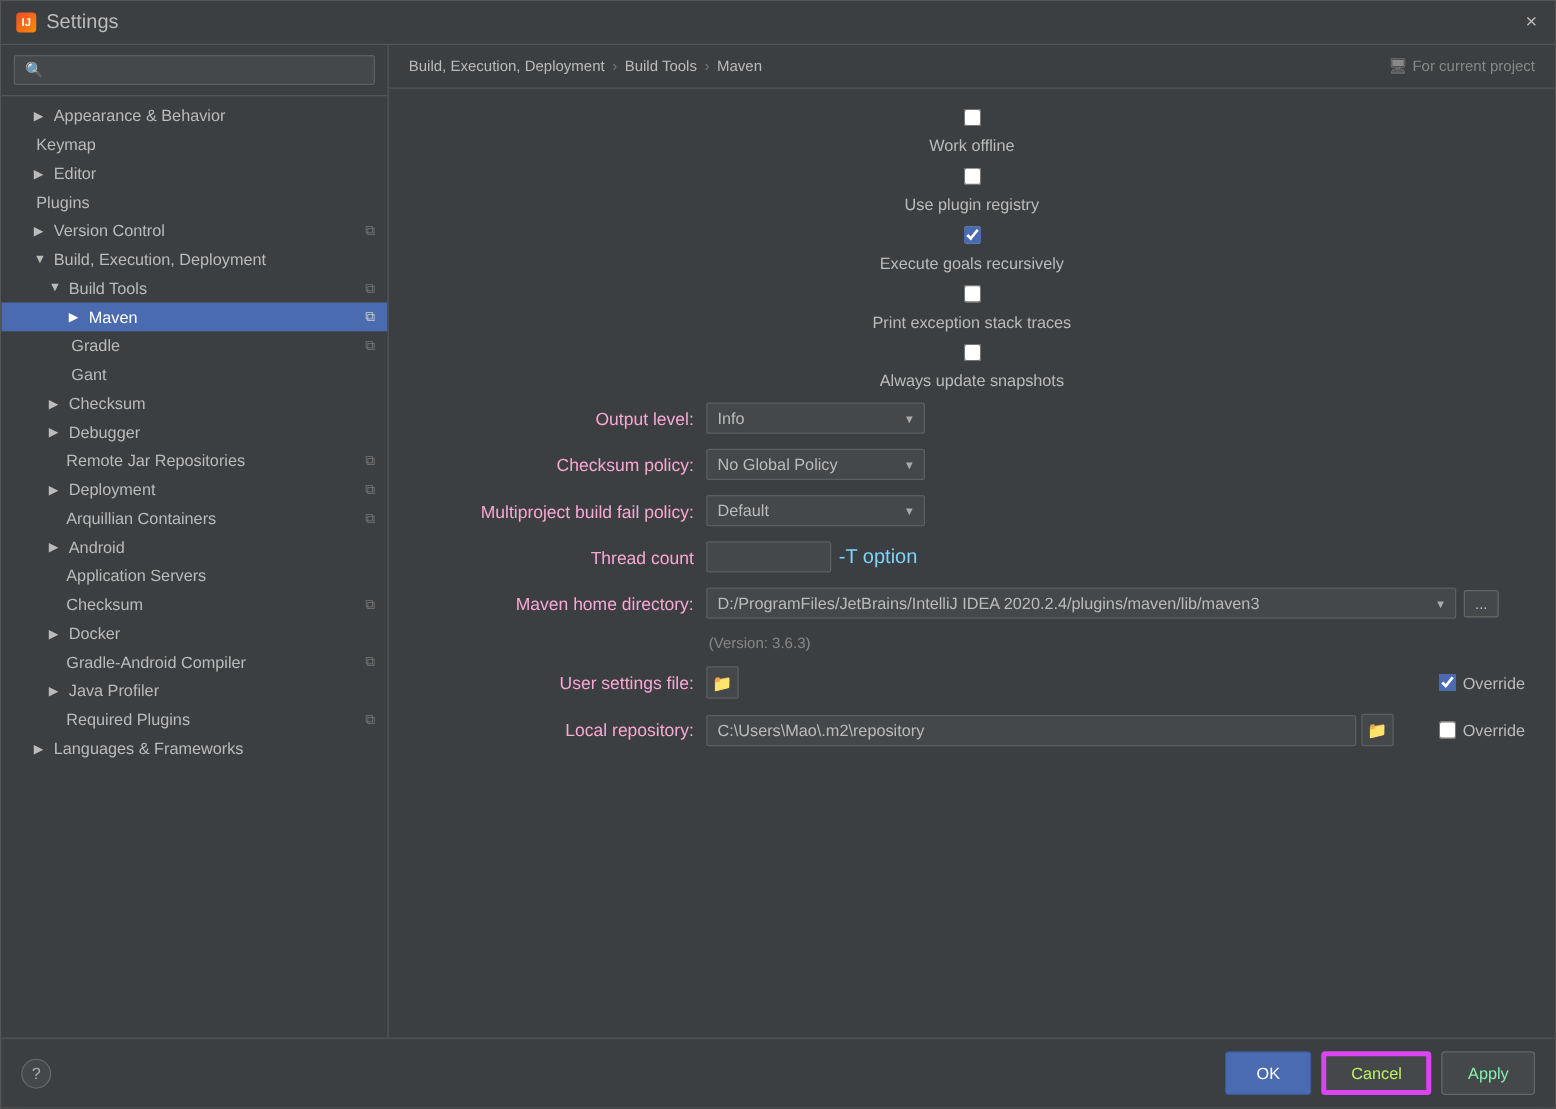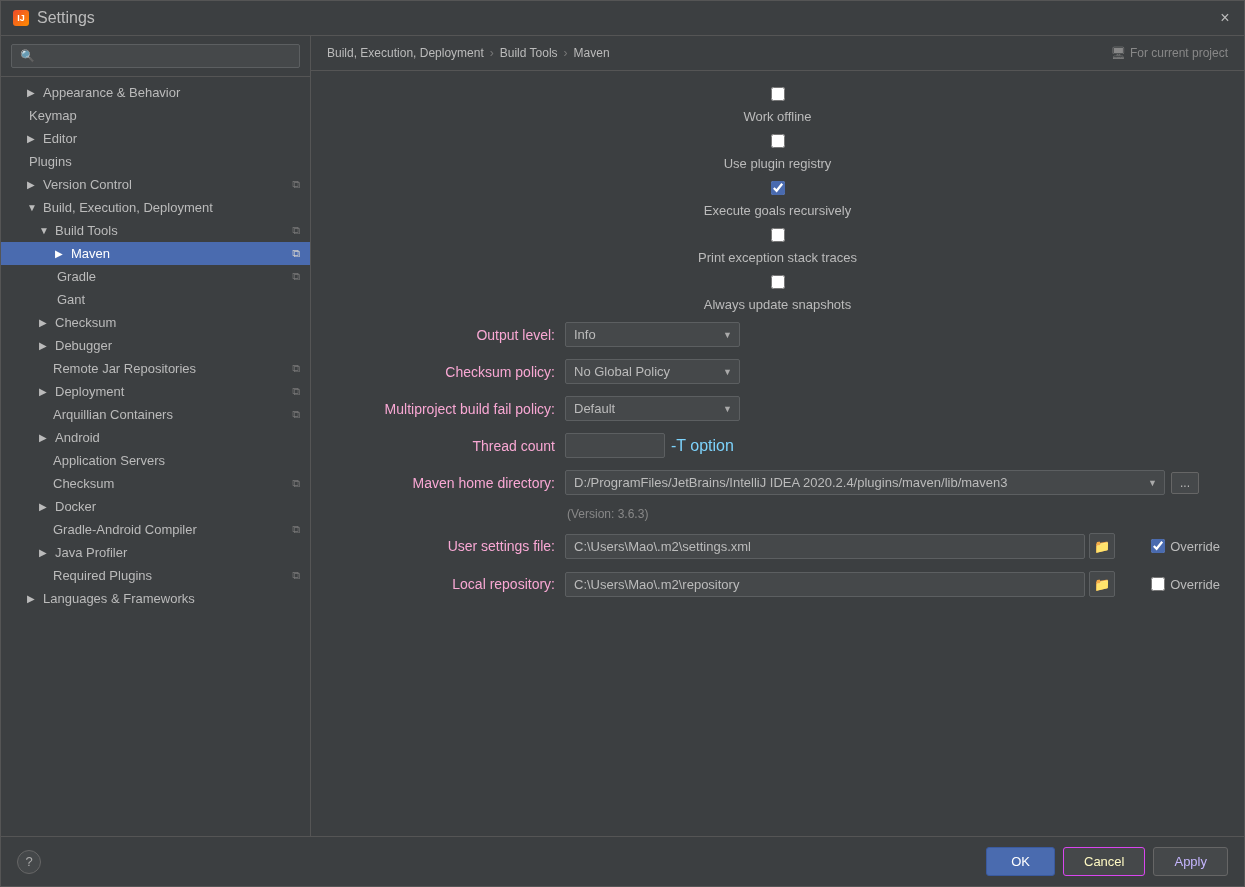--- a/index.html
+++ b/index.html
@@ -326,31 +326,31 @@
       background: #4a6baf;
       border: 1px solid #3a5a9f;
       color: #ffffff;
       padding: 6px 24px;
       font-size: 13px;
       cursor: pointer;
       border-radius: 3px;
     }
     .btn-cancel {
       background: #45484a;
-      border: 1px solid #d946ef;
-      color: #fef9c3;
+      border: 4px solid #d946ef;
+      color: #bef264;
       padding: 6px 20px;
       font-size: 13px;
       cursor: pointer;
       border-radius: 3px;
     }
     .btn-apply {
       background: #45484a;
       border: 1px solid #666;
-      color: #c4b5fd;
+      color: #86efac;
       padding: 6px 20px;
       font-size: 13px;
       cursor: pointer;
       border-radius: 3px;
     }
     
     ::-webkit-scrollbar { width: 6px; height: 6px; }
     ::-webkit-scrollbar-track { background: #3c3f41; }
     ::-webkit-scrollbar-thumb { background: #5c5f61; border-radius: 3px; }
   </style>
@@ -595,21 +595,20 @@
             <button class="btn-small">...</button>
           </div>
         </div>
 
         <div class="version-text">(Version: 3.6.3)</div>
 
         <div class="form-row">
           <div class="form-label">User settings file:</div>
           <div class="form-control-area">
             <div class="file-input-wrapper">
-              <input type="text" class="file-input" value="C:\Users\Mao\.m2\settings.xml" style="">
               <button class="folder-btn">📁</button>
             </div>
             <div class="override-wrap">
               <input type="checkbox" id="override1" checked="" style="">
               <label for="override1">Override</label>
             </div>
           </div>
         </div>
 
         <div class="form-row">

